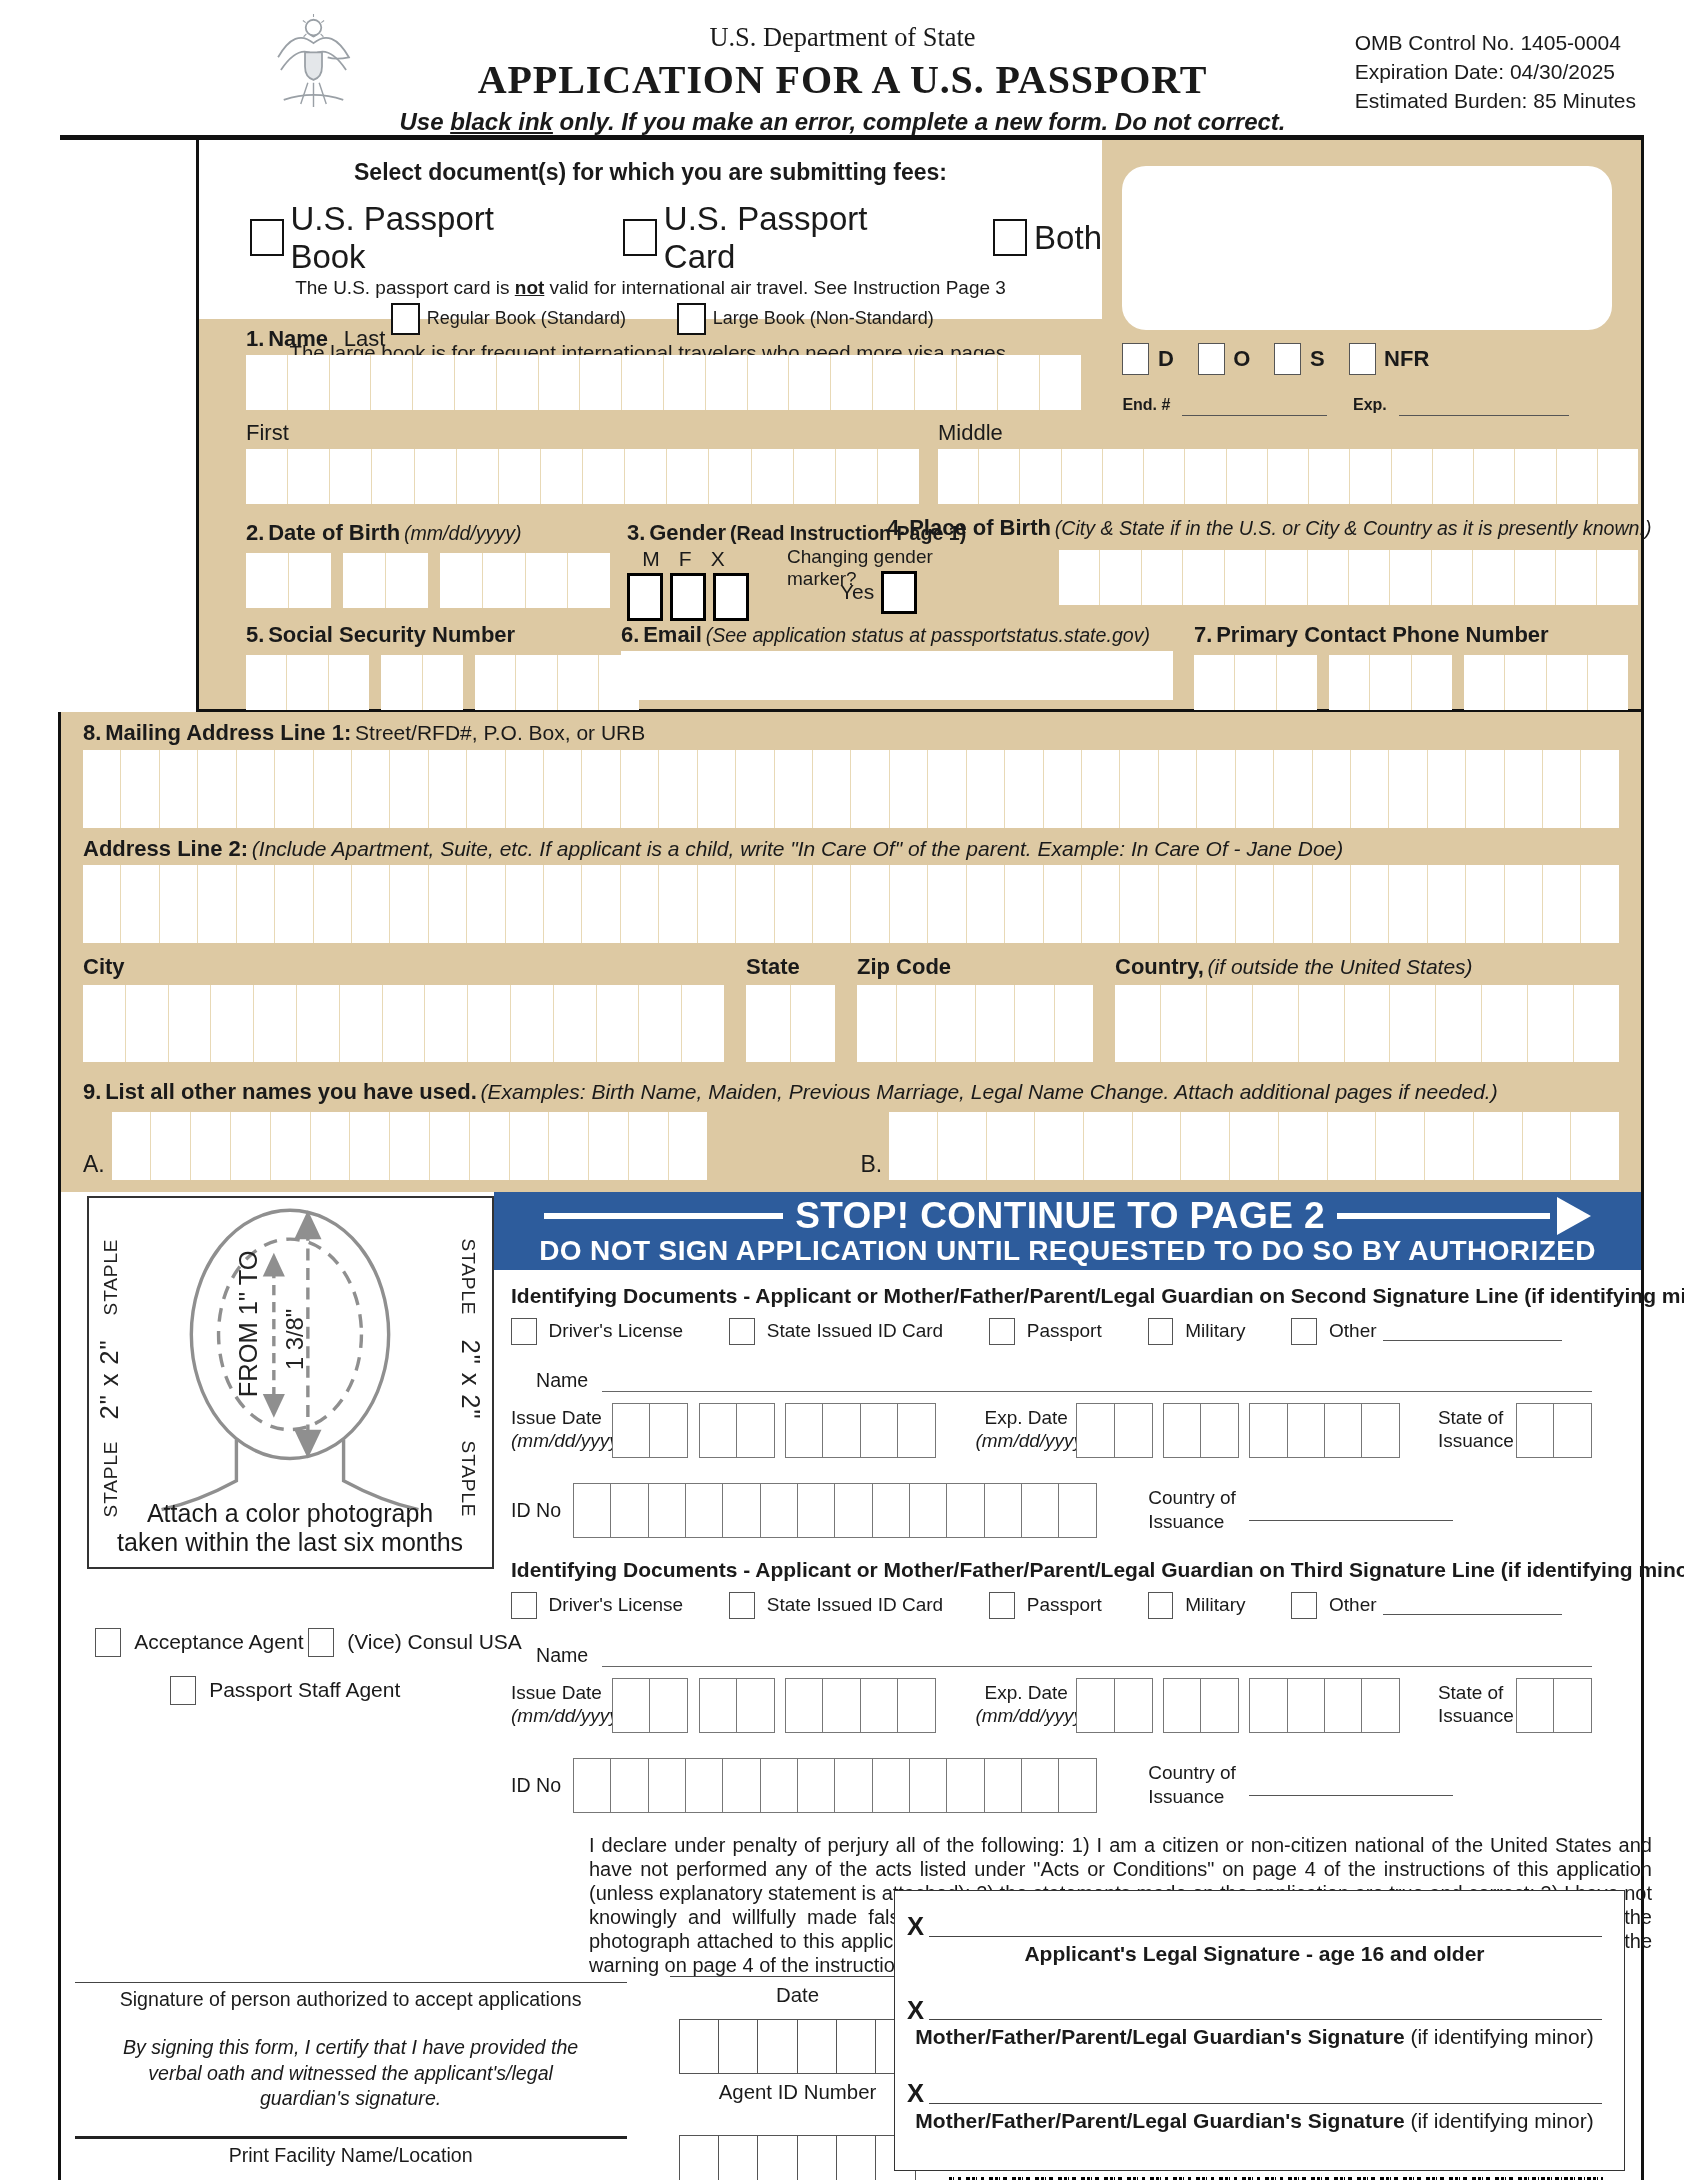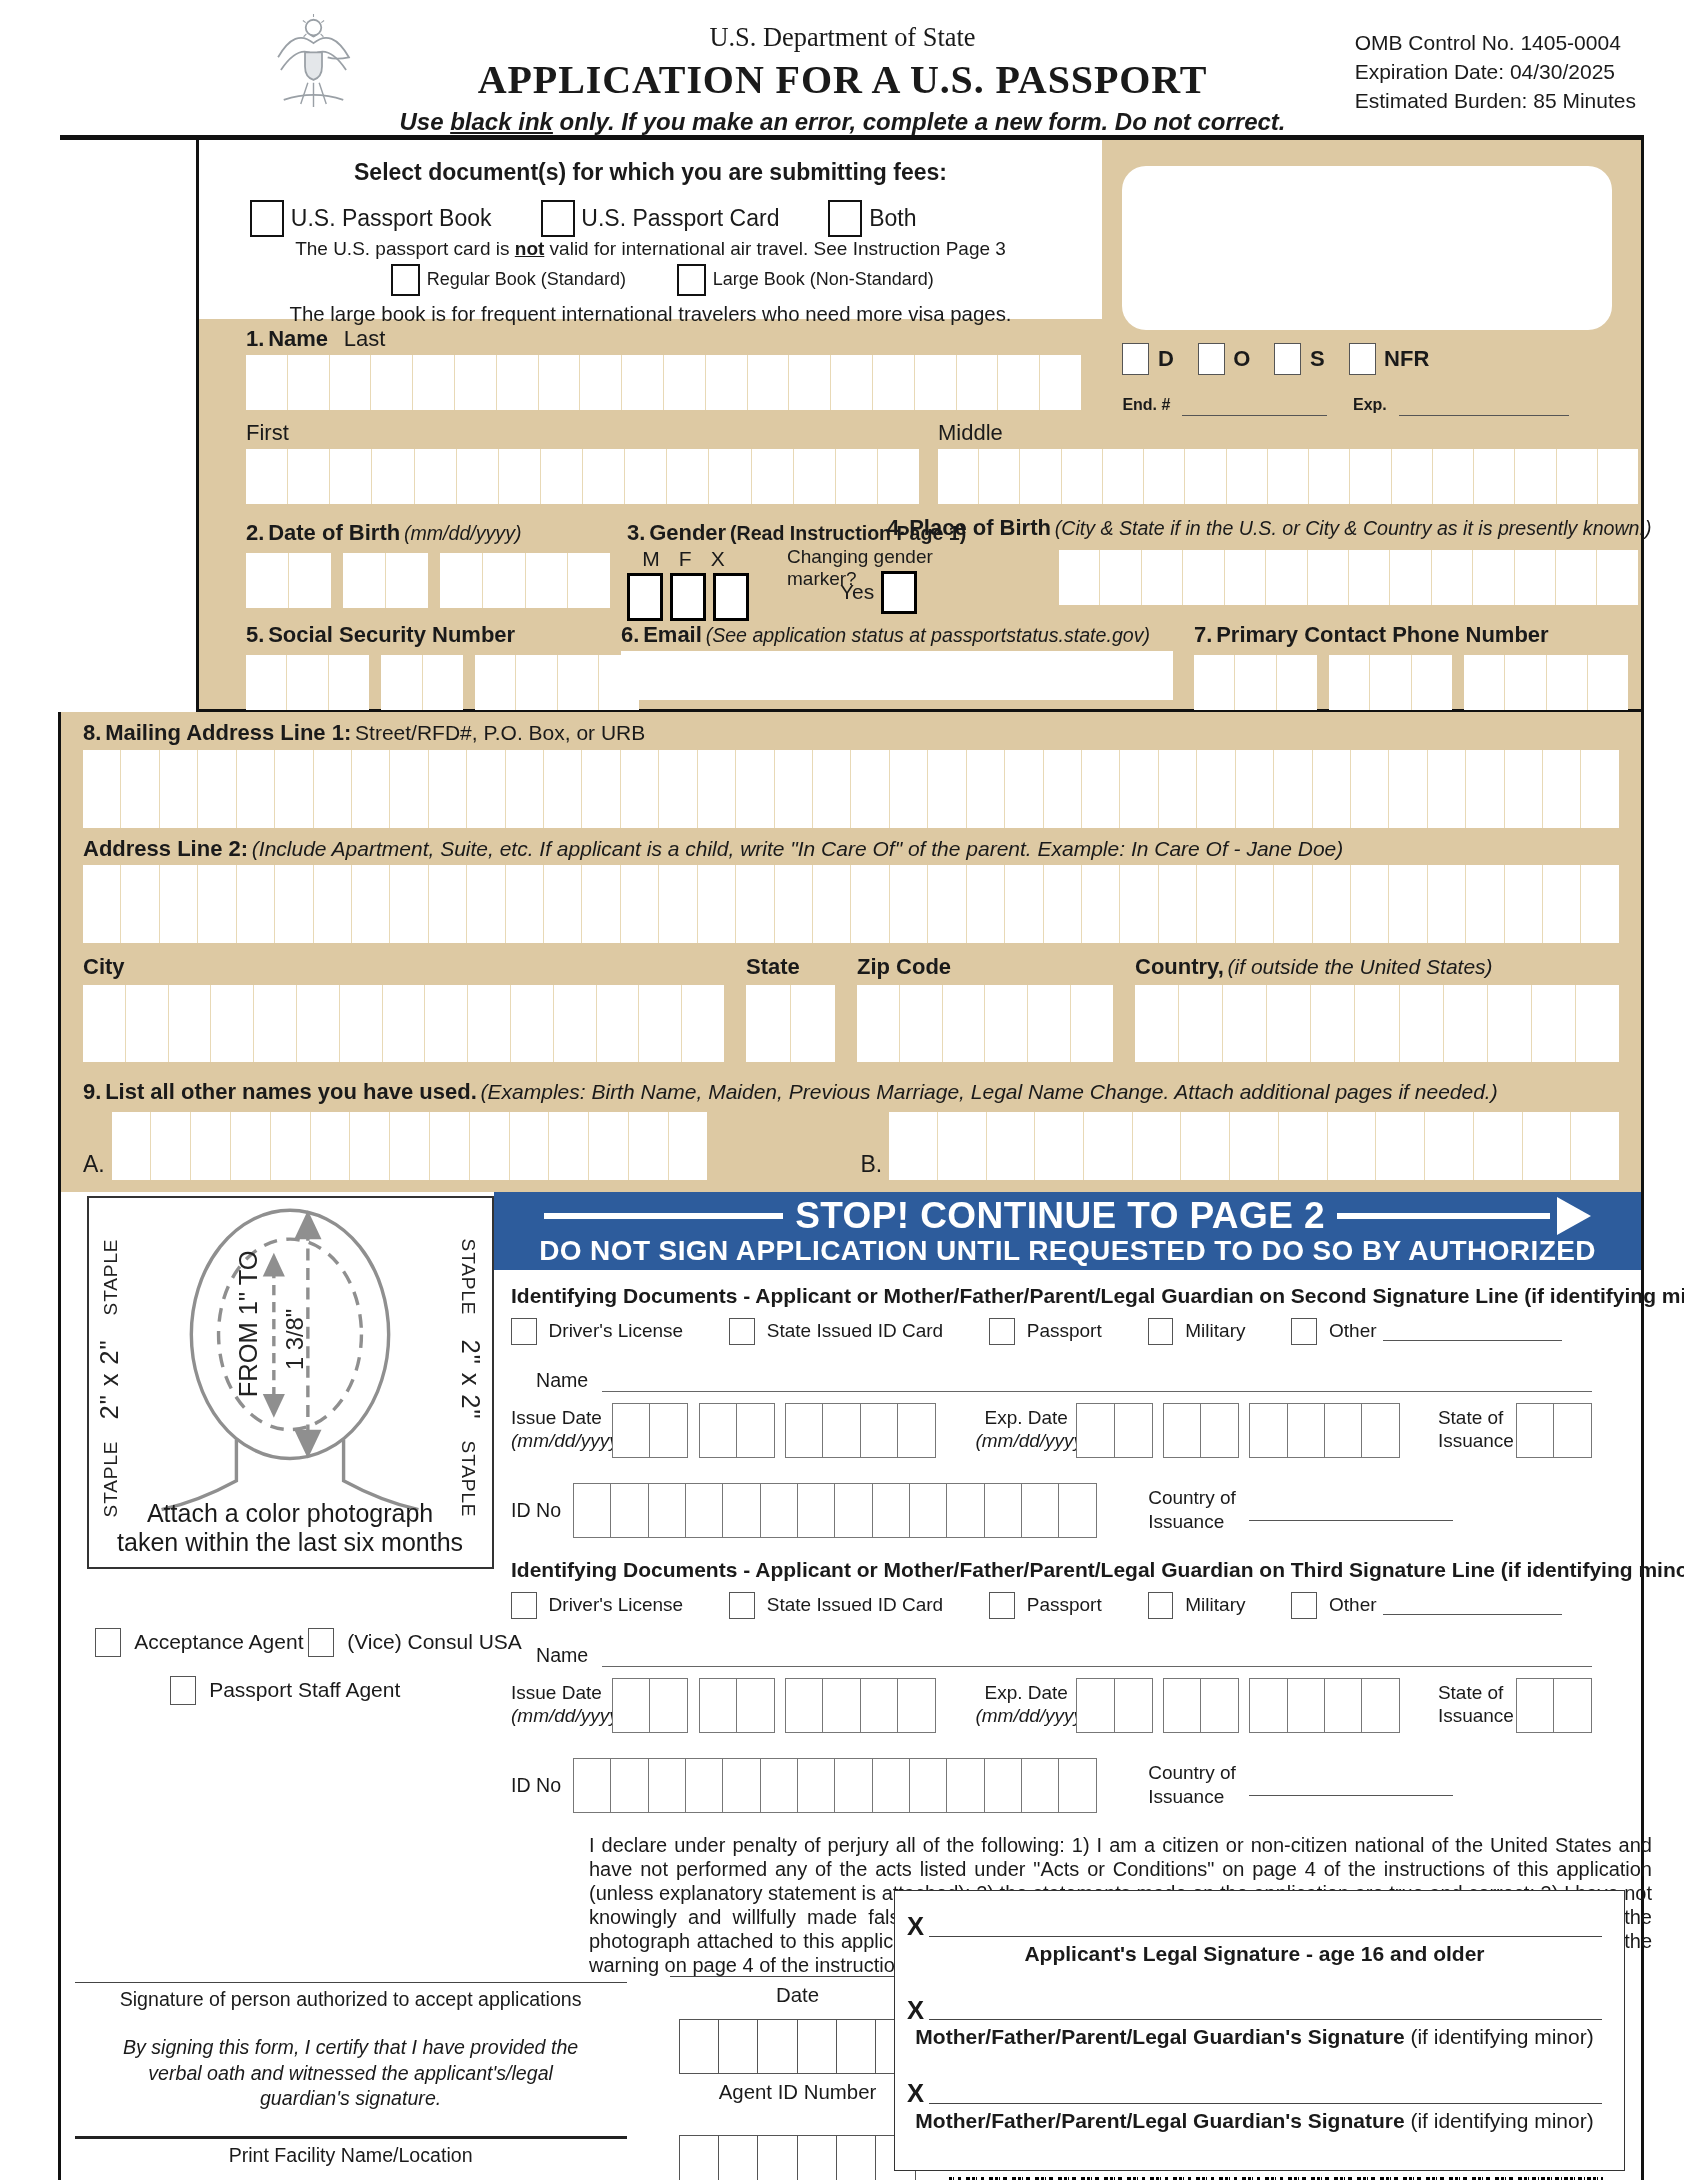--- a/index.html
+++ b/index.html
@@ -17,21 +17,21 @@
   .ink-line { text-align:center; font-size:24px; font-weight:bold; font-style:italic; margin-top:5.1px; }
   .ink-line .u { text-decoration:underline; }
   .hdr-rule { margin-left:60px; width:1584px; height:5.1px; background:#111; }
 
   
   .topbox { margin-left:196px; width:1448px; border:3.4px solid #111; border-top:none; background:var(--tan); }
   .toprow { display:flex; }
   .leftcol { width:903px; }
   .selectarea { background:#fff; height:179px; padding-top:19px; }
   .sel-head { text-align:center; font-size:23px; font-weight:bold; }
-  .sel-row1 { display:flex; align-items:flex-end; margin:13.6px 0 0 51px; font-size:23px; }
+  .sel-row1 { display:flex; align-items:center; margin:13.6px 0 0 51px; font-size:33px; }
   .sel-row1 .opt { display:flex; align-items:center; margin-right:49px; }
   .sel-note { text-align:center; font-size:19px; margin-top:1.7px; }
   .sel-row2 { display:flex; align-items:center; margin:3.4px 0 0 192px; font-size:18px; }
   .sel-row2 .opt { display:flex; align-items:center; margin-right:51px; }
   .sel-note2 { text-align:center; font-size:20.4px; margin-top:6.8px; }
 
   .rightcol { flex:1; padding:25.6px 29px 0 20.4px; }
   .endorse-box { background:#fff; border-radius:24px; height:164px; }
   .dosnfr { display:flex; align-items:center; margin-top:13.6px; font-size:22px; font-weight:bold; }
   .dosnfr .grp { display:flex; align-items:center; margin-right:24px; }
@@ -566,21 +566,21 @@
             <span></span>
           </div>
       </div>
       <div class="blk" style="width:89px;">
         <div class="blab"><span class="lbl">State</span></div>
         <div class="comb" style="height:77px;">
             <span></span>
             <span></span>
           </div>
       </div>
-      <div class="blk" style="width:256px;">
+      <div class="blk" style="width:236px;">
         <div class="blab"><span class="lbl">Zip Code</span></div>
         <div class="comb" style="height:77px;">
             <span></span>
             <span></span>
             <span></span>
             <span></span>
             <span></span>
             <span></span>
           </div>
       </div>

